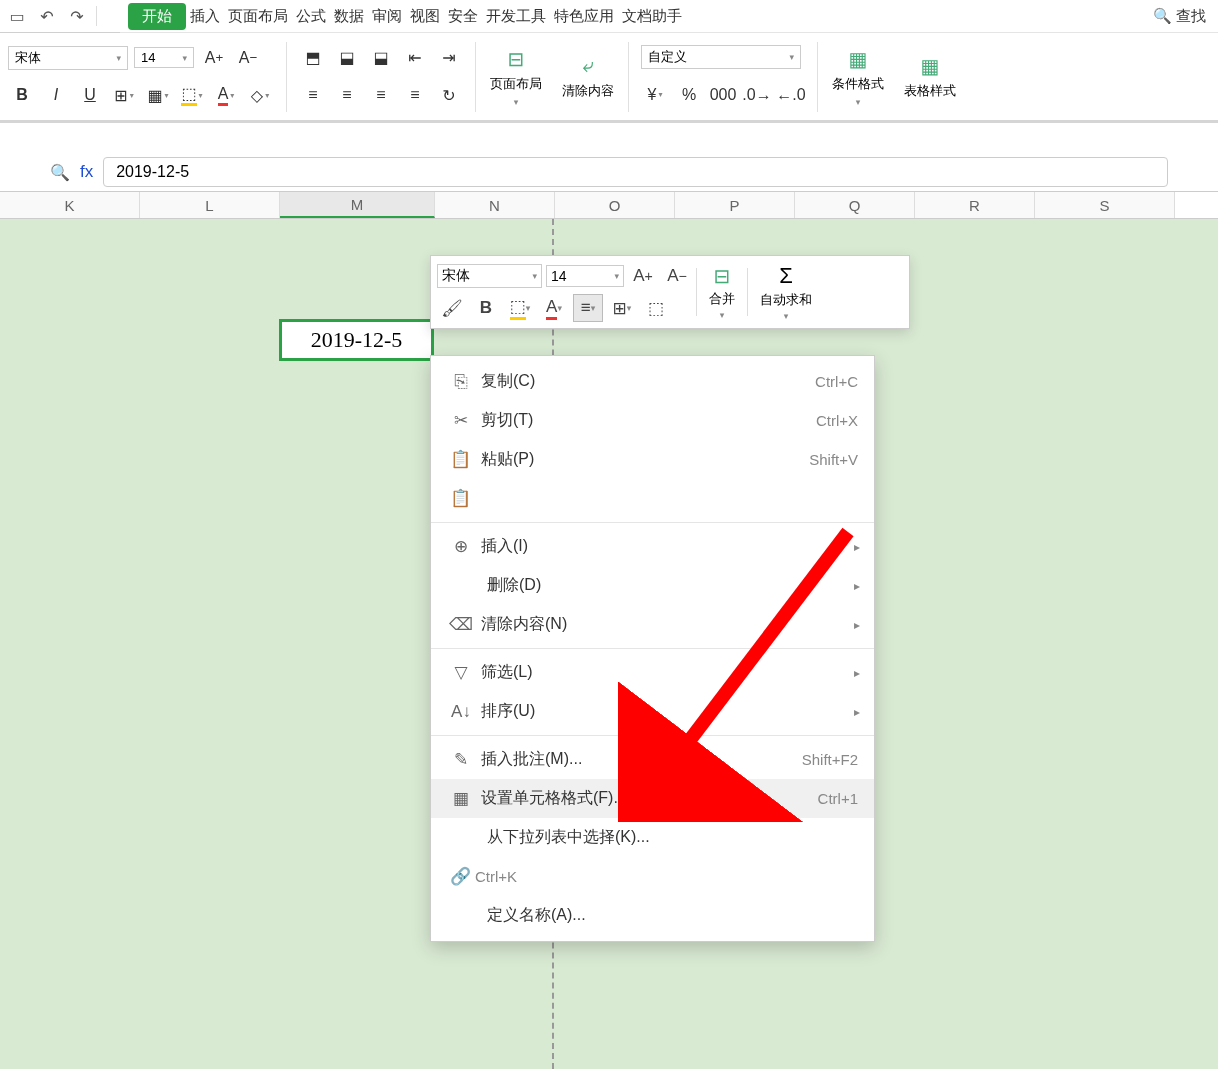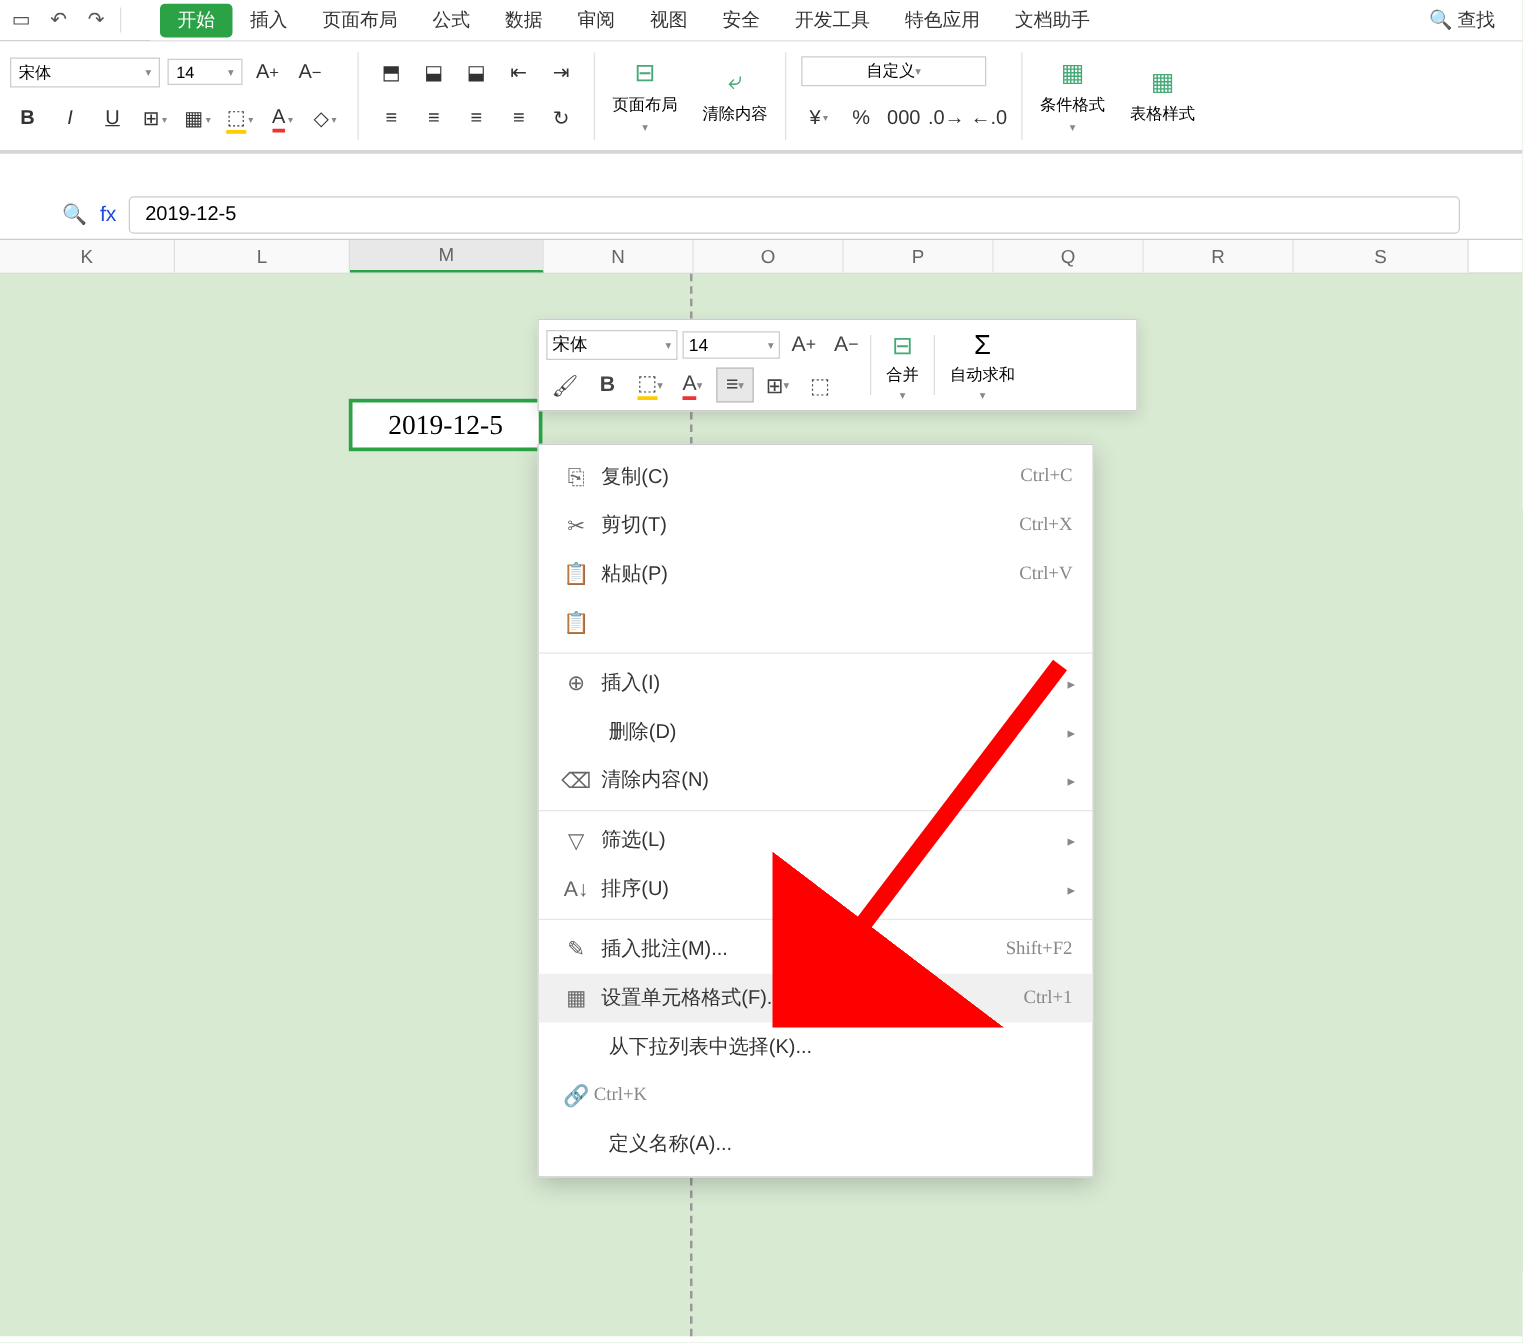--- a/index.html
+++ b/index.html
@@ -4,36 +4,36 @@
 <style>
 * { box-sizing: border-box; margin: 0; padding: 0; font-family: "Microsoft YaHei", Arial, sans-serif; }
 body { background: #fff; width: 1218px; height: 1074px; overflow: hidden; position: relative; }
 
 
 .top-toolbar { height: 33px; border-bottom: 1px solid #d0d0d0; display: flex; align-items: center; padding: 0 4px; gap: 4px; }
 .tb-btn { width: 26px; height: 26px; display: flex; align-items: center; justify-content: center; color: #555; font-size: 16px; cursor: pointer; }
 .tb-sep { width: 1px; height: 20px; background: #ddd; margin: 0 2px; }
 
 .ribbon-tabs { height: 33px; display: flex; align-items: center; padding: 0 8px; border-bottom: 1px solid #e5e5e5; position: absolute; top: 0; left: 120px; right: 0; }
-.ribbon-tab { padding: 5px 14px; font-size: 15px; color: #333; cursor: pointer; }
+.ribbon-tab { padding: 5px 4px; font-size: 15px; color: #333; cursor: pointer; }
 .ribbon-tab.active { background: #2ba245; color: #fff; border-radius: 4px; padding: 4px 14px; }
 
 .ribbon-content { height: 90px; border-bottom: 3px solid #d5d5d5; display: flex; align-items: center; padding: 6px 0; gap: 0; position: relative; }
 .ribbon-group { display: flex; flex-direction: column; padding: 0 8px; height: 100%; justify-content: space-around; }
 .rg-row { display: flex; align-items: center; gap: 6px; }
 .rg-divider { width: 1px; height: 70px; background: #e0e0e0; margin: 0 4px; }
 
 .font-select { border: 1px solid #ccc; padding: 2px 6px; font-size: 13px; min-width: 120px; display:flex; justify-content:space-between; align-items:center; }
 .size-select { border: 1px solid #ccc; padding: 2px 6px; font-size: 13px; width: 60px; display:flex; justify-content:space-between; align-items:center;}
 .icon-btn { width: 28px; height: 26px; display: flex; align-items: center; justify-content: center; cursor: pointer; font-size: 16px; color: #333; }
 .icon-btn.dd::after { content: "▾"; font-size: 8px; margin-left: 2px; color:#888; }
 .big-btn { display:flex; flex-direction:column; align-items:center; padding: 4px 10px; font-size:13px; cursor:pointer; gap:4px; }
 .big-icon { width:28px; height:24px; display:flex; align-items:center; justify-content:center; font-size:20px; color:#4a7; }
 
-.num-format { border:1px solid #ccc; padding:2px 6px; font-size:13px; width:148px; display:flex; justify-content:center; align-items:center;}
+.num-format { border:1px solid #ccc; padding:2px 6px; font-size:13px; width:160px; display:flex; justify-content:space-between; align-items:center;}
 
 
 .formula-bar { height: 38px; display: flex; align-items: center; padding: 6px 50px; gap: 10px; }
 .fx-icon { color: #1d4ed8; font-size: 17px; }
 .formula-input { flex: 1; border: 1px solid #ccc; border-radius: 4px; padding: 5px 12px; font-size: 16px; max-width: 1100px; }
 
 
 .col-headers { height: 28px; display: flex; border-top: 1px solid #ccc; border-bottom: 1px solid #ccc; }
 .col-header { border-right: 1px solid #ddd; display: flex; align-items: center; justify-content: center; font-size: 15px; color: #666; background: #f9f9f9; }
 .col-header.sel { background: #e8e8e8; border-bottom: 2px solid #2ba245; }
@@ -63,21 +63,21 @@
 .mt-btn.active { background: #e8e8e8; border:1px solid #bbb; }
 .mt-divider { width: 1px; height: 48px; background: #ddd; margin: 0 4px; }
 .mt-big { display:flex; flex-direction:column; align-items:center; font-size:13px; padding: 0 8px; cursor:pointer; gap:2px;}
 
 
 .context-menu { position: absolute; left: 430px; top: 355px; width: 445px; border: 1px solid #ccc; background: #fff; box-shadow: 0 6px 18px rgba(0,0,0,0.2); padding: 6px 0; }
 .cm-item { display: flex; align-items: center; padding: 9px 16px; font-size: 16px; color: #333; cursor: pointer; position: relative; }
 .cm-item.hl { background: #f0f0f0; }
 .cm-icon { width: 28px; display: flex; justify-content: center; color: #666; font-size: 17px; }
 .cm-label { flex: 1; margin-left: 6px; }
-.cm-shortcut { color: #888; font-size: 15px; font-family: Liberation Serif, serif; }
+.cm-shortcut { color: #888; font-size: 15px; }
 .cm-arrow { color: #888; font-size: 12px; position:absolute; right:14px; }
 .cm-sep { height: 1px; background: #e5e5e5; margin: 4px 0; }
 .cm-indent { padding-left: 50px; }
 
 
 .red-arrow { position: absolute; left: 618px; top: 522px; pointer-events: none; z-index: 100; }
 
 .caret { font-size:9px; color:#888; }
 </style>
 </head>
@@ -268,21 +268,21 @@
     <span class="cm-shortcut">Ctrl+C</span>
   </div>
   <div class="cm-item">
     <span class="cm-icon">✂</span>
     <span class="cm-label">剪切(T)</span>
     <span class="cm-shortcut">Ctrl+X</span>
   </div>
   <div class="cm-item">
     <span class="cm-icon">📋</span>
     <span class="cm-label">粘贴(P)</span>
-    <span class="cm-shortcut">Ctrl+V</span>
+    <span class="cm-shortcut">Shift+V</span>
   </div>
   <div class="cm-item">
     <span class="cm-icon">📋</span>
   </div>
   <div class="cm-sep"></div>
   <div class="cm-item">
     <span class="cm-icon">⊕</span>
     <span class="cm-label">插入(I)</span>
     <span class="cm-arrow">▸</span>
   </div>

